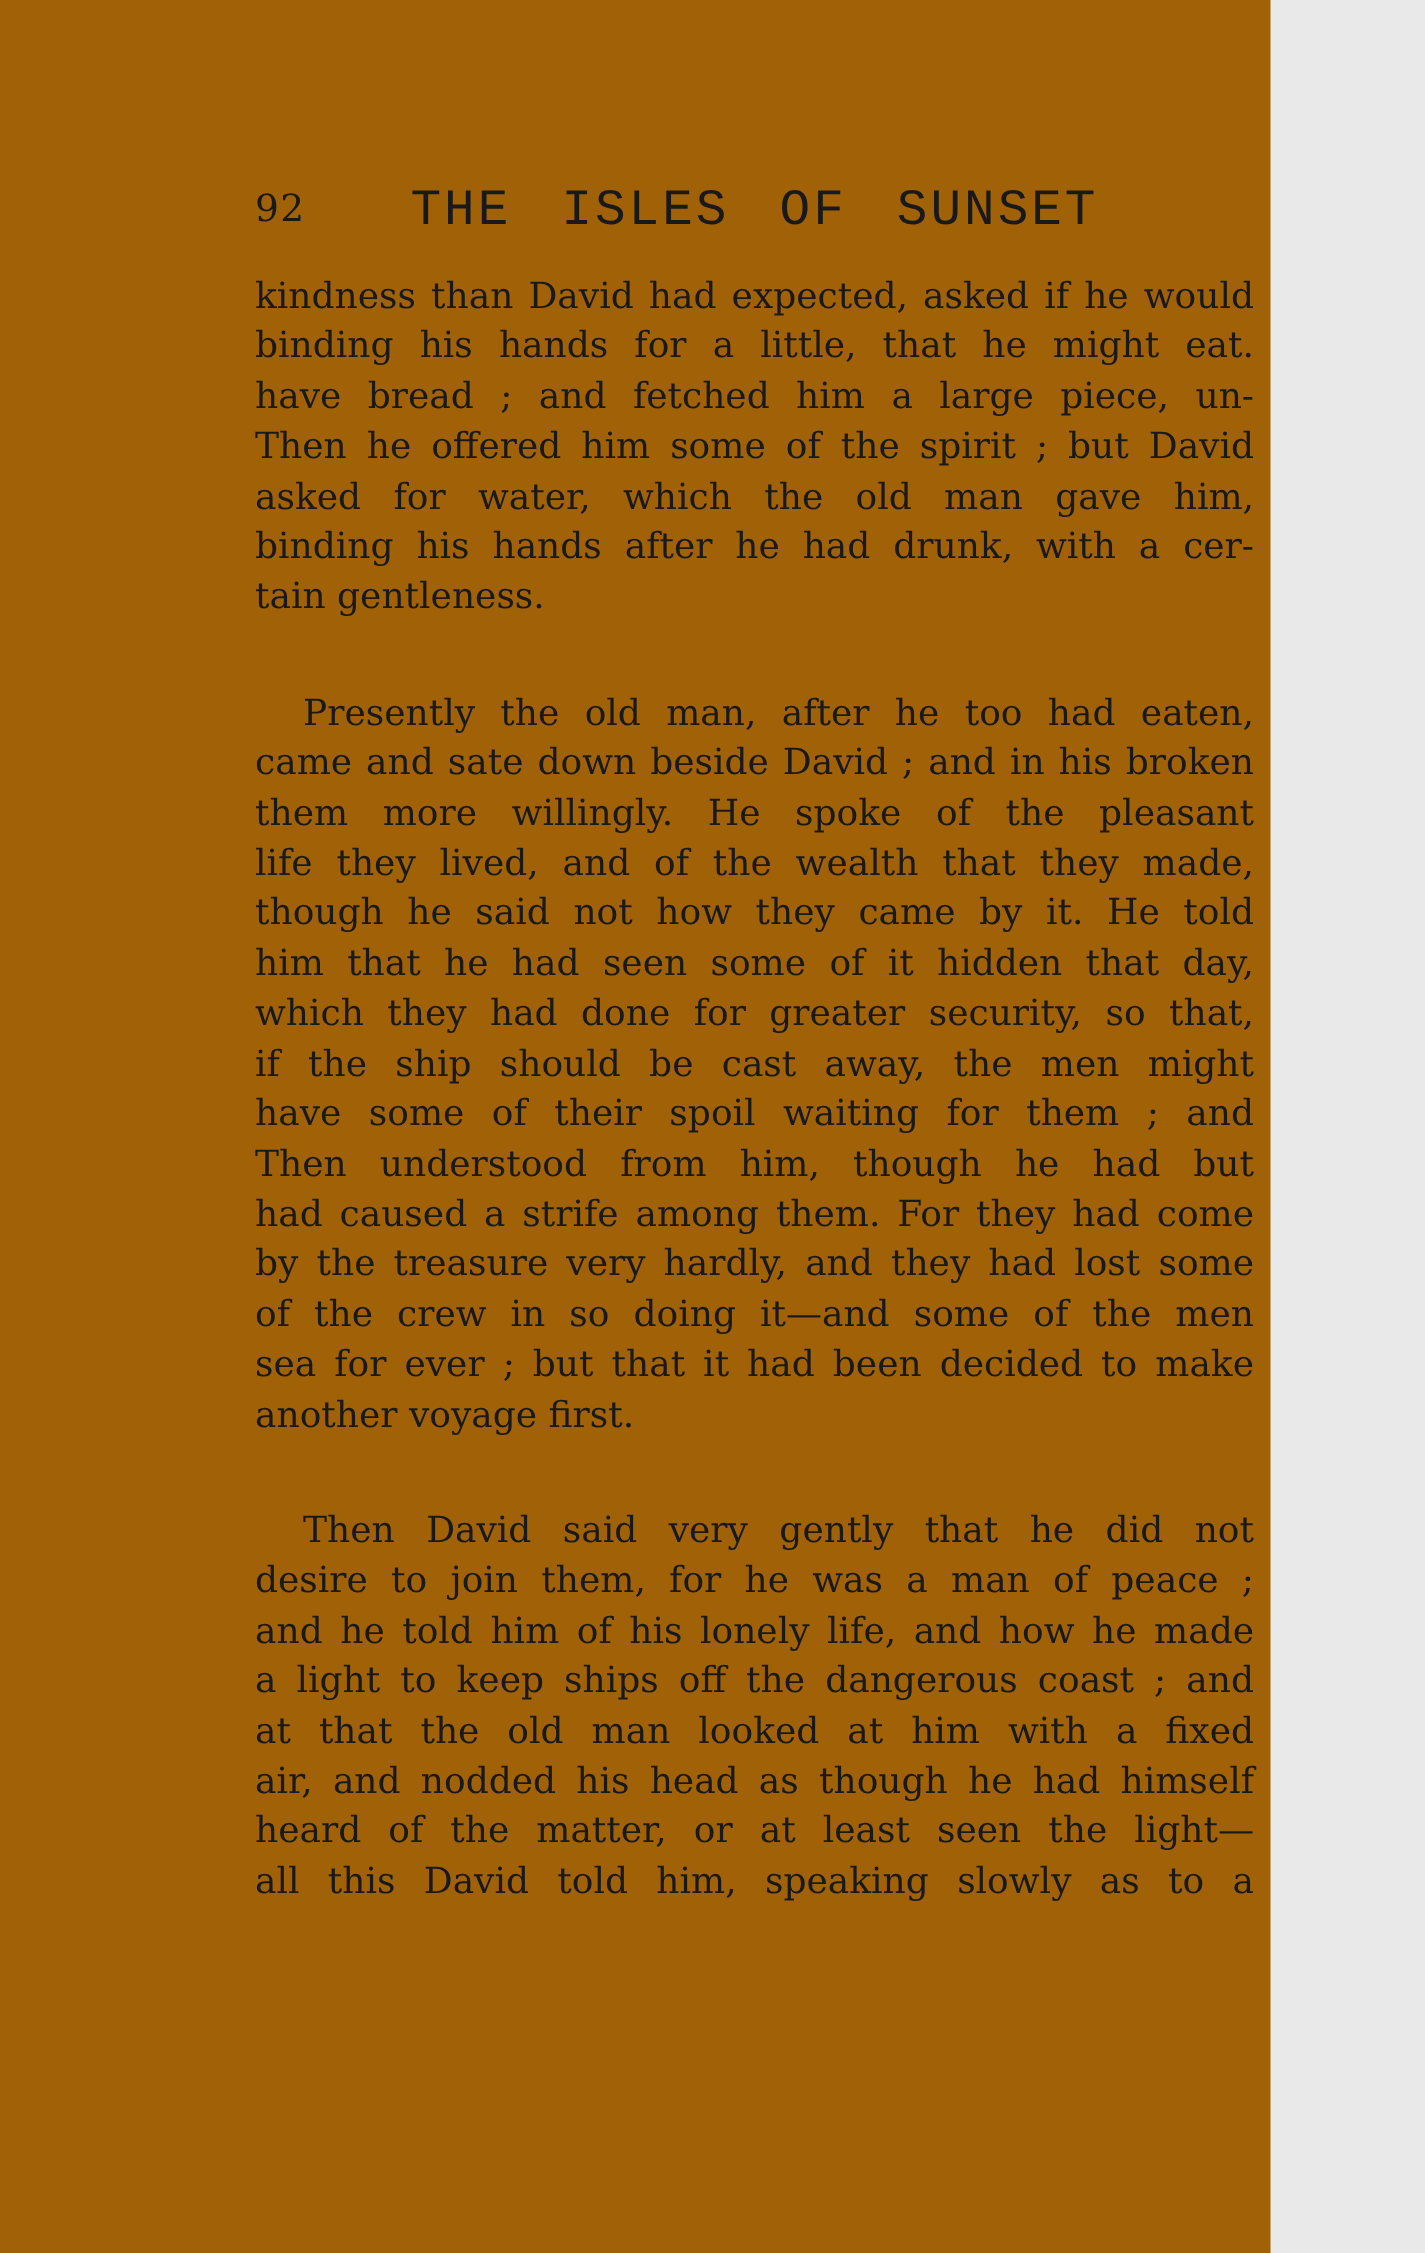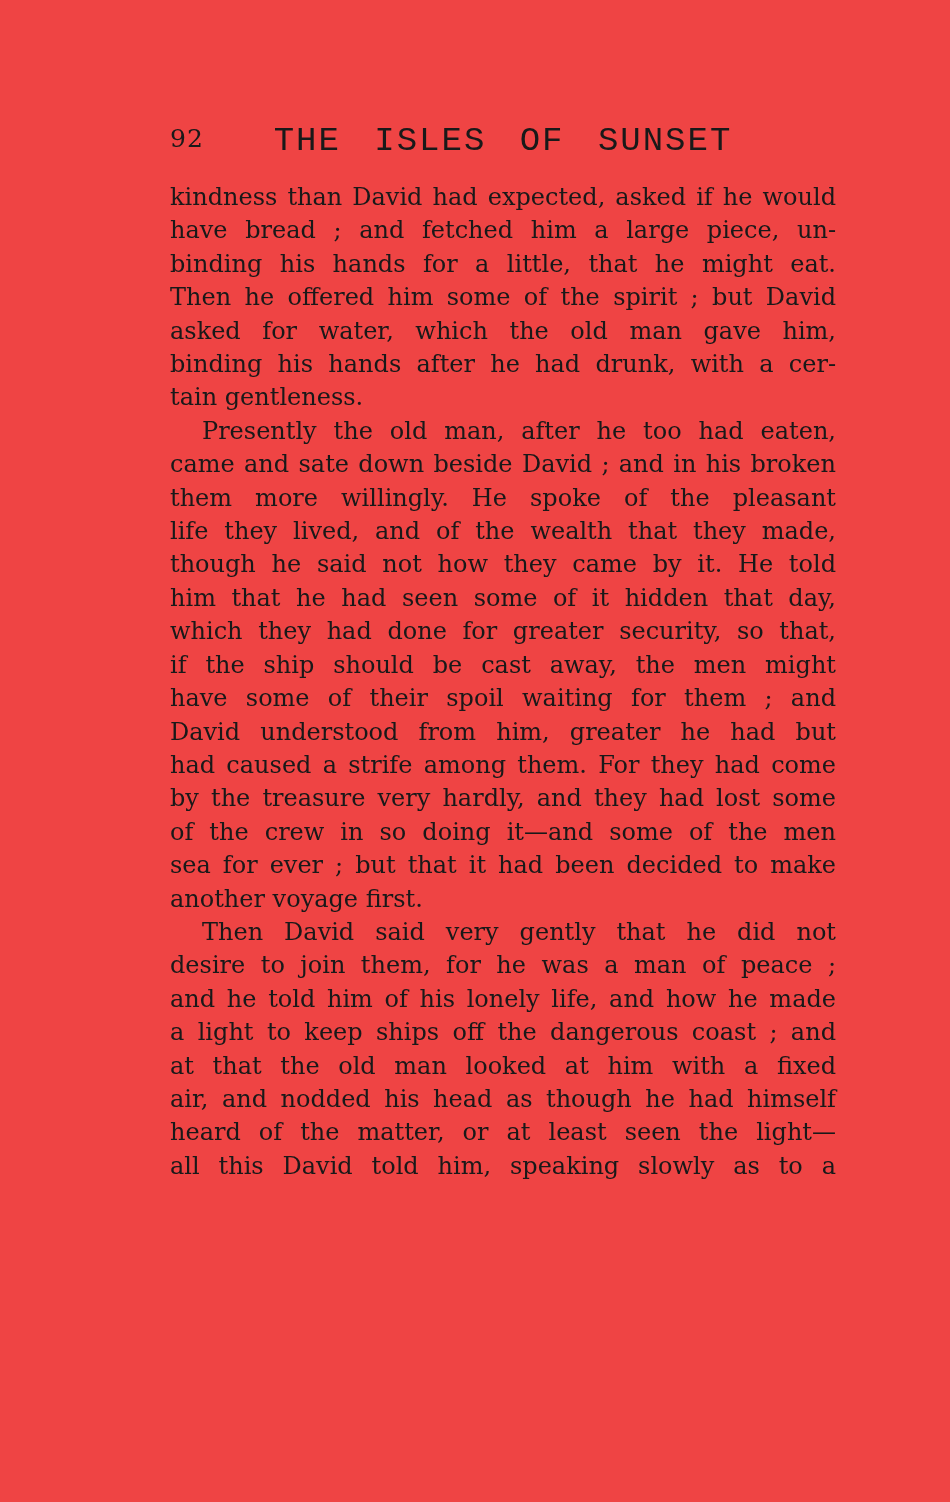--- a/index.html
+++ b/index.html
@@ -2,24 +2,24 @@
 <html><head>
 <meta charset="utf-8">
 <style>
   html, body {
     margin: 0;
     padding: 0;
     background: #e9e9e9;
   }
   .page {
     position: relative;
-    width: 950px;
+    width: 847px;
     height: 1502px;
     margin: 0;
-    background: #ef4444;
+    background: #a16207;
     font-family: "DejaVu Serif", "Liberation Serif", serif;
     color: #191919;
     overflow: hidden;
   }
   .header {
     position: absolute;
     top: 122px;
     left: 170px;
     width: 666px;
     height: 40px;
@@ -53,51 +53,52 @@
   }
   .line {
     width: 666px;
   }
   .line.justified {
     text-align: justify;
     text-align-last: justify;
   }
   .line.indent {
     text-indent: 32px;
+    margin-top: 44px;
   }
 </style>
 </head>
 <body>
 
 <div class="page">
   <div class="header">
     <span class="pagenum">92</span>
     <span class="running-title">THE ISLES OF SUNSET</span>
   </div>
   <div class="textblock">
       <div class="paragraph">
         <div class="line justified">kindness than David had expected, asked if he would</div>
+        <div class="line justified">binding his hands for a little, that he might eat.</div>
         <div class="line justified">have bread ; and fetched him a large piece, un-</div>
-        <div class="line justified">binding his hands for a little, that he might eat.</div>
         <div class="line justified">Then he offered him some of the spirit ; but David</div>
         <div class="line justified">asked for water, which the old man gave him,</div>
         <div class="line justified">binding his hands after he had drunk, with a cer-</div>
         <div class="line">tain gentleness.</div>
       </div>
       <div class="paragraph">
         <div class="line justified indent">Presently the old man, after he too had eaten,</div>
         <div class="line justified">came and sate down beside David ; and in his broken</div>
         <div class="line justified">them more willingly.  He spoke of the pleasant</div>
         <div class="line justified">life they lived, and of the wealth that they made,</div>
         <div class="line justified">though he said not how they came by it.  He told</div>
         <div class="line justified">him that he had seen some of it hidden that day,</div>
         <div class="line justified">which they had done for greater security, so that,</div>
         <div class="line justified">if the ship should be cast away, the men might</div>
         <div class="line justified">have some of their spoil waiting for them ; and</div>
-        <div class="line justified">David understood from him, greater he had but</div>
+        <div class="line justified">Then understood from him, though he had but</div>
         <div class="line justified">had caused a strife among them.  For they had come</div>
         <div class="line justified">by the treasure very hardly, and they had lost some</div>
         <div class="line justified">of the crew in so doing it—and some of the men</div>
         <div class="line justified">sea for ever ; but that it had been decided to make</div>
         <div class="line">another voyage first.</div>
       </div>
       <div class="paragraph">
         <div class="line justified indent">Then David said very gently that he did not</div>
         <div class="line justified">desire to join them, for he was a man of peace ;</div>
         <div class="line justified">and he told him of his lonely life, and how he made</div>

